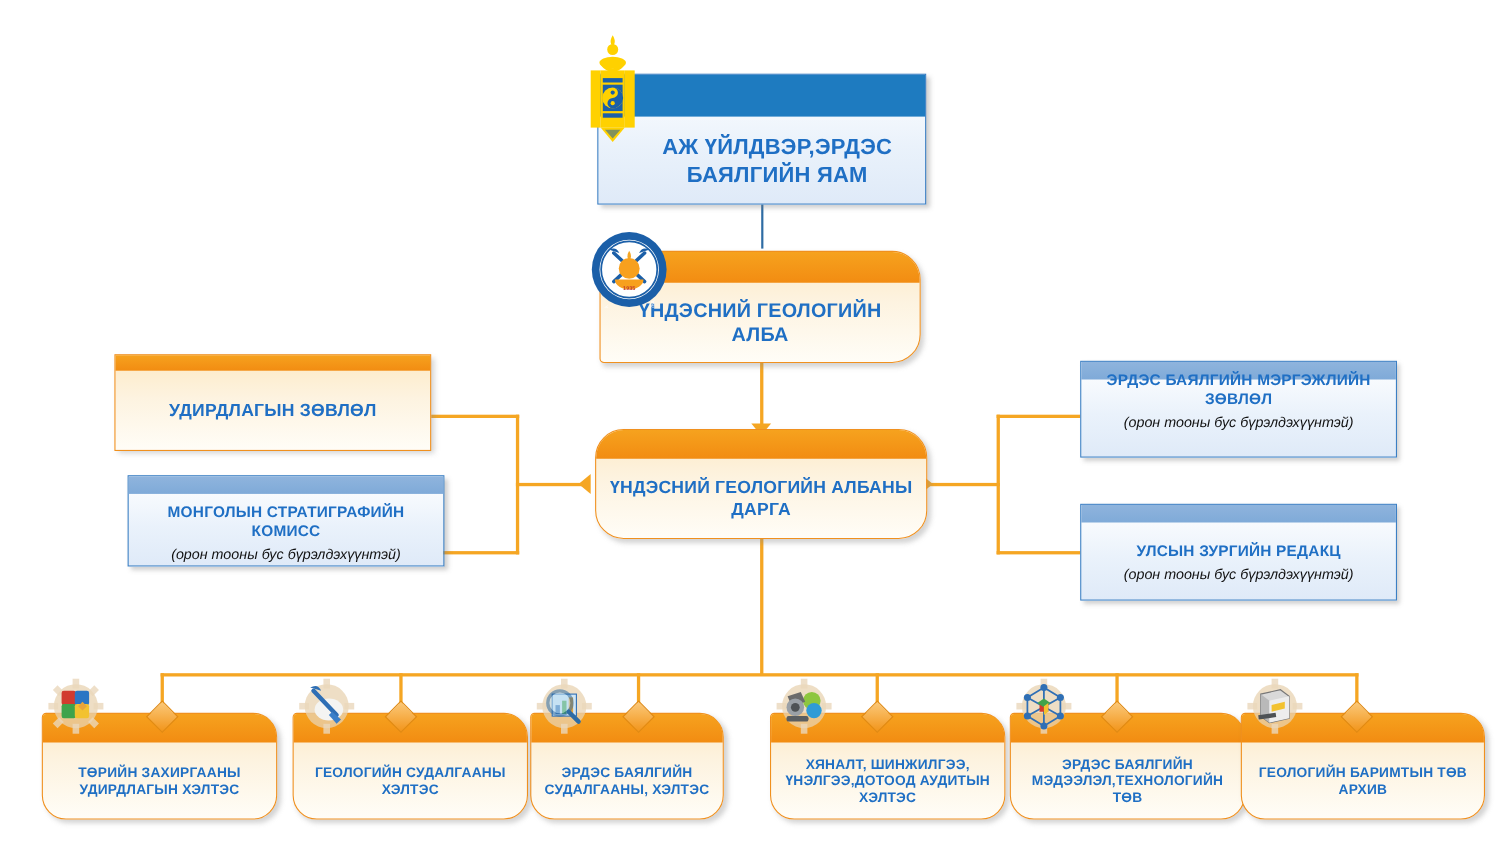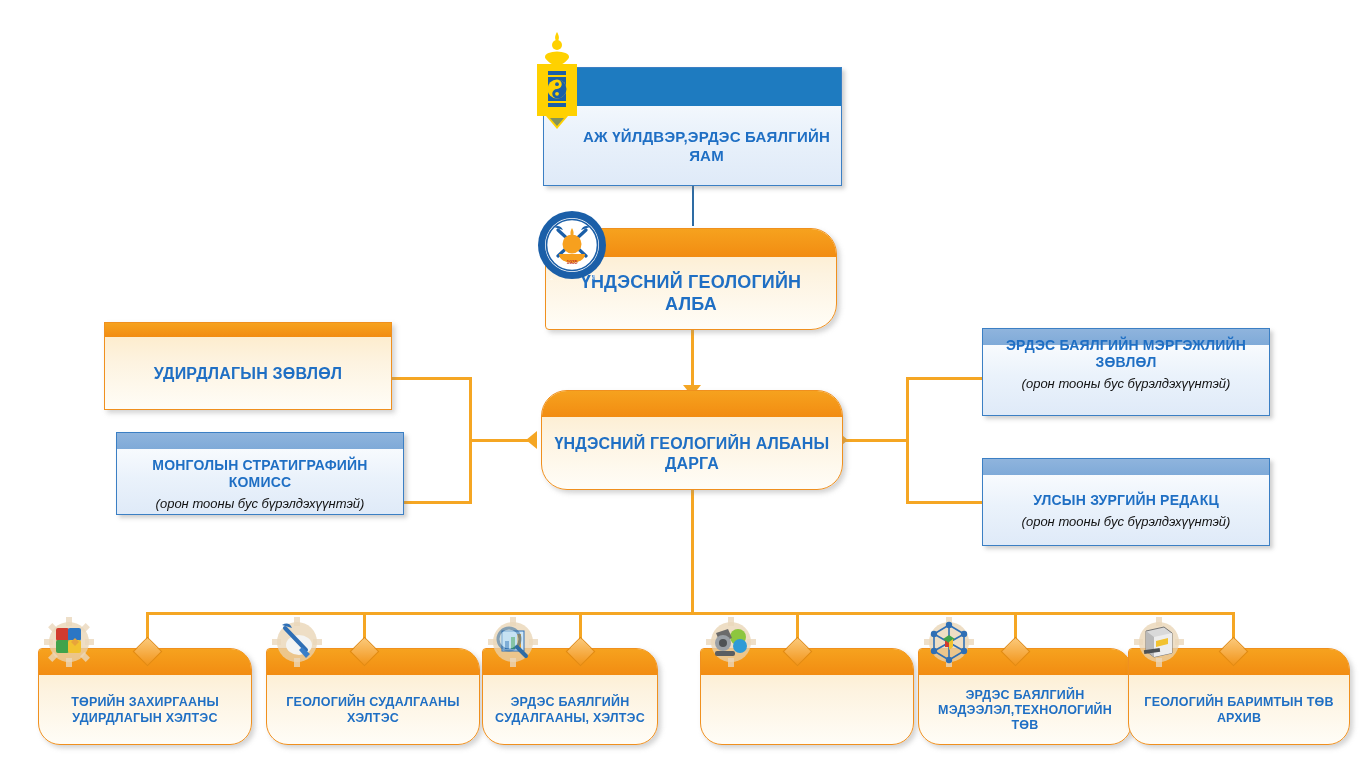--- a/index.html
+++ b/index.html
@@ -107,21 +107,21 @@
   <div class="conn v" style="left:146px;top:612px;height:38px;"></div>
   <div class="conn v" style="left:363px;top:612px;height:38px;"></div>
   <div class="conn v" style="left:579px;top:612px;height:38px;"></div>
   <div class="conn v" style="left:796px;top:612px;height:38px;"></div>
   <div class="conn v" style="left:1014px;top:612px;height:38px;"></div>
   <div class="conn v" style="left:1232px;top:612px;height:38px;"></div>
 
   <div class="node blue" style="left:543px;top:67px;width:299px;height:119px;">
     <div class="hdr" style="height:38px;"></div>
     <div class="body" style="top:38px;height:81px;">
-      <div class="label" style="font-size:15px;margin-left:28px;">АЖ ҮЙЛДВЭР,ЭРДЭС БАЯЛГИЙН ЯАМ</div>
+      <div class="label" style="font-size:20px;margin-left:28px;">АЖ ҮЙЛДВЭР,ЭРДЭС БАЯЛГИЙН ЯАМ</div>
     </div>
   </div>
 
   <div class="soyombo" style="left:533px;top:28px;width:48px;height:110px;">
     <svg viewBox="0 0 48 110" width="48" height="110">
 
       <path d="M24 4 C21 9 22 12 24 14 C26 12 27 9 24 4 Z" fill="#FFD100"></path>
       <circle cx="24" cy="17" r="5" fill="#FFD100"></circle>
 
       <path d="M12 26 A12 11 0 0 0 36 26 A12 8 0 0 1 12 26 Z" fill="#FFD100"></path>
@@ -298,20 +298,23 @@
       <rect x="21" y="26" width="4" height="8" fill="#2F6FB5"></rect>
       <rect x="27" y="22" width="4" height="12" fill="#3FA34B"></rect>
       <rect x="33" y="19" width="4" height="15" fill="#E8A43A"></rect>
       <circle cx="25" cy="24" r="11" fill="#BFE0F2" opacity=".55" stroke="#2E6CA4" stroke-width="3"></circle>
       <line x1="33" y1="32" x2="42" y2="41" stroke="#2E6CA4" stroke-width="4" stroke-linecap="round"></line>
     </svg>
   </div>
 
   <div class="node orange rnd-dept" style="left:700px;top:648px;width:214px;height:97px;">
     <div class="hdr" style="height:26px;border-radius:3px 20px 0 0;"></div>
+    <div class="body" style="top:26px;height:71px;">
+      <div class="label" style="font-size:12.5px;">ХЯНАЛТ, ШИНЖИЛГЭЭ, ҮНЭЛГЭЭ,ДОТООД АУДИТЫН ХЭЛТЭС</div>
+    </div>
   </div>
   <div class="diamond" style="left:787px;top:641px;"></div>
   <div class="ico" style="left:702px;top:615px;width:58px;height:58px;">
     <svg viewBox="0 0 58 58" width="58" height="58">
       <circle cx="29" cy="27" r="20" fill="#E8D3B2" opacity=".75"></circle>
       <g fill="#EBD8BC" opacity=".8">
         <rect x="26" y="2" width="6" height="9"></rect>
           <rect x="26" y="43" width="6" height="9"></rect>
         <rect x="4" y="24" width="9" height="6"></rect>
           <rect x="45" y="24" width="9" height="6"></rect>

